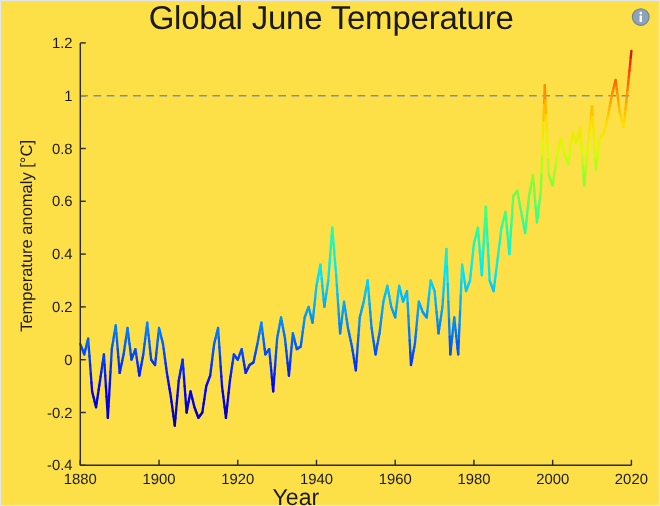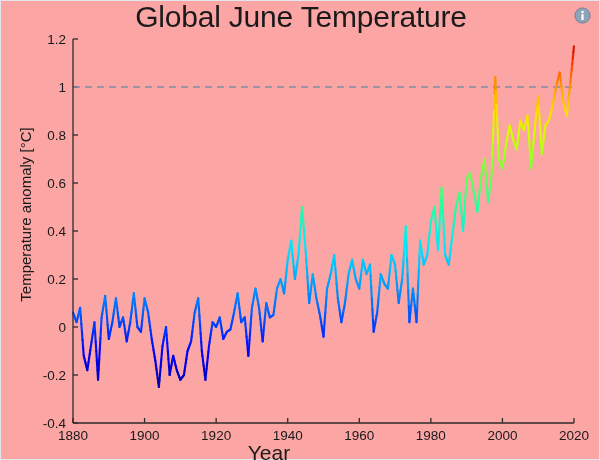--- a/index.html
+++ b/index.html
@@ -5,21 +5,21 @@
   html,body{margin:0;padding:0;}
   body{
     width:600px;height:460px;
     background:#ffffff;
     font-family:"Liberation Sans", sans-serif;
     overflow:hidden;
   }
   #frame{
     position:relative;
     width:600px;height:460px;
-    background:#fca5a5;
+    background:#fde047;
     border:1px solid #e3e6ea;
     box-sizing:border-box;
   }
   #chart-title{
     position:absolute;left:0;top:-2px;width:600px;
     text-align:center;
     font-size:30px;
     font-weight:400;
     color:#1a1a1a;
     letter-spacing:-0.2px;

